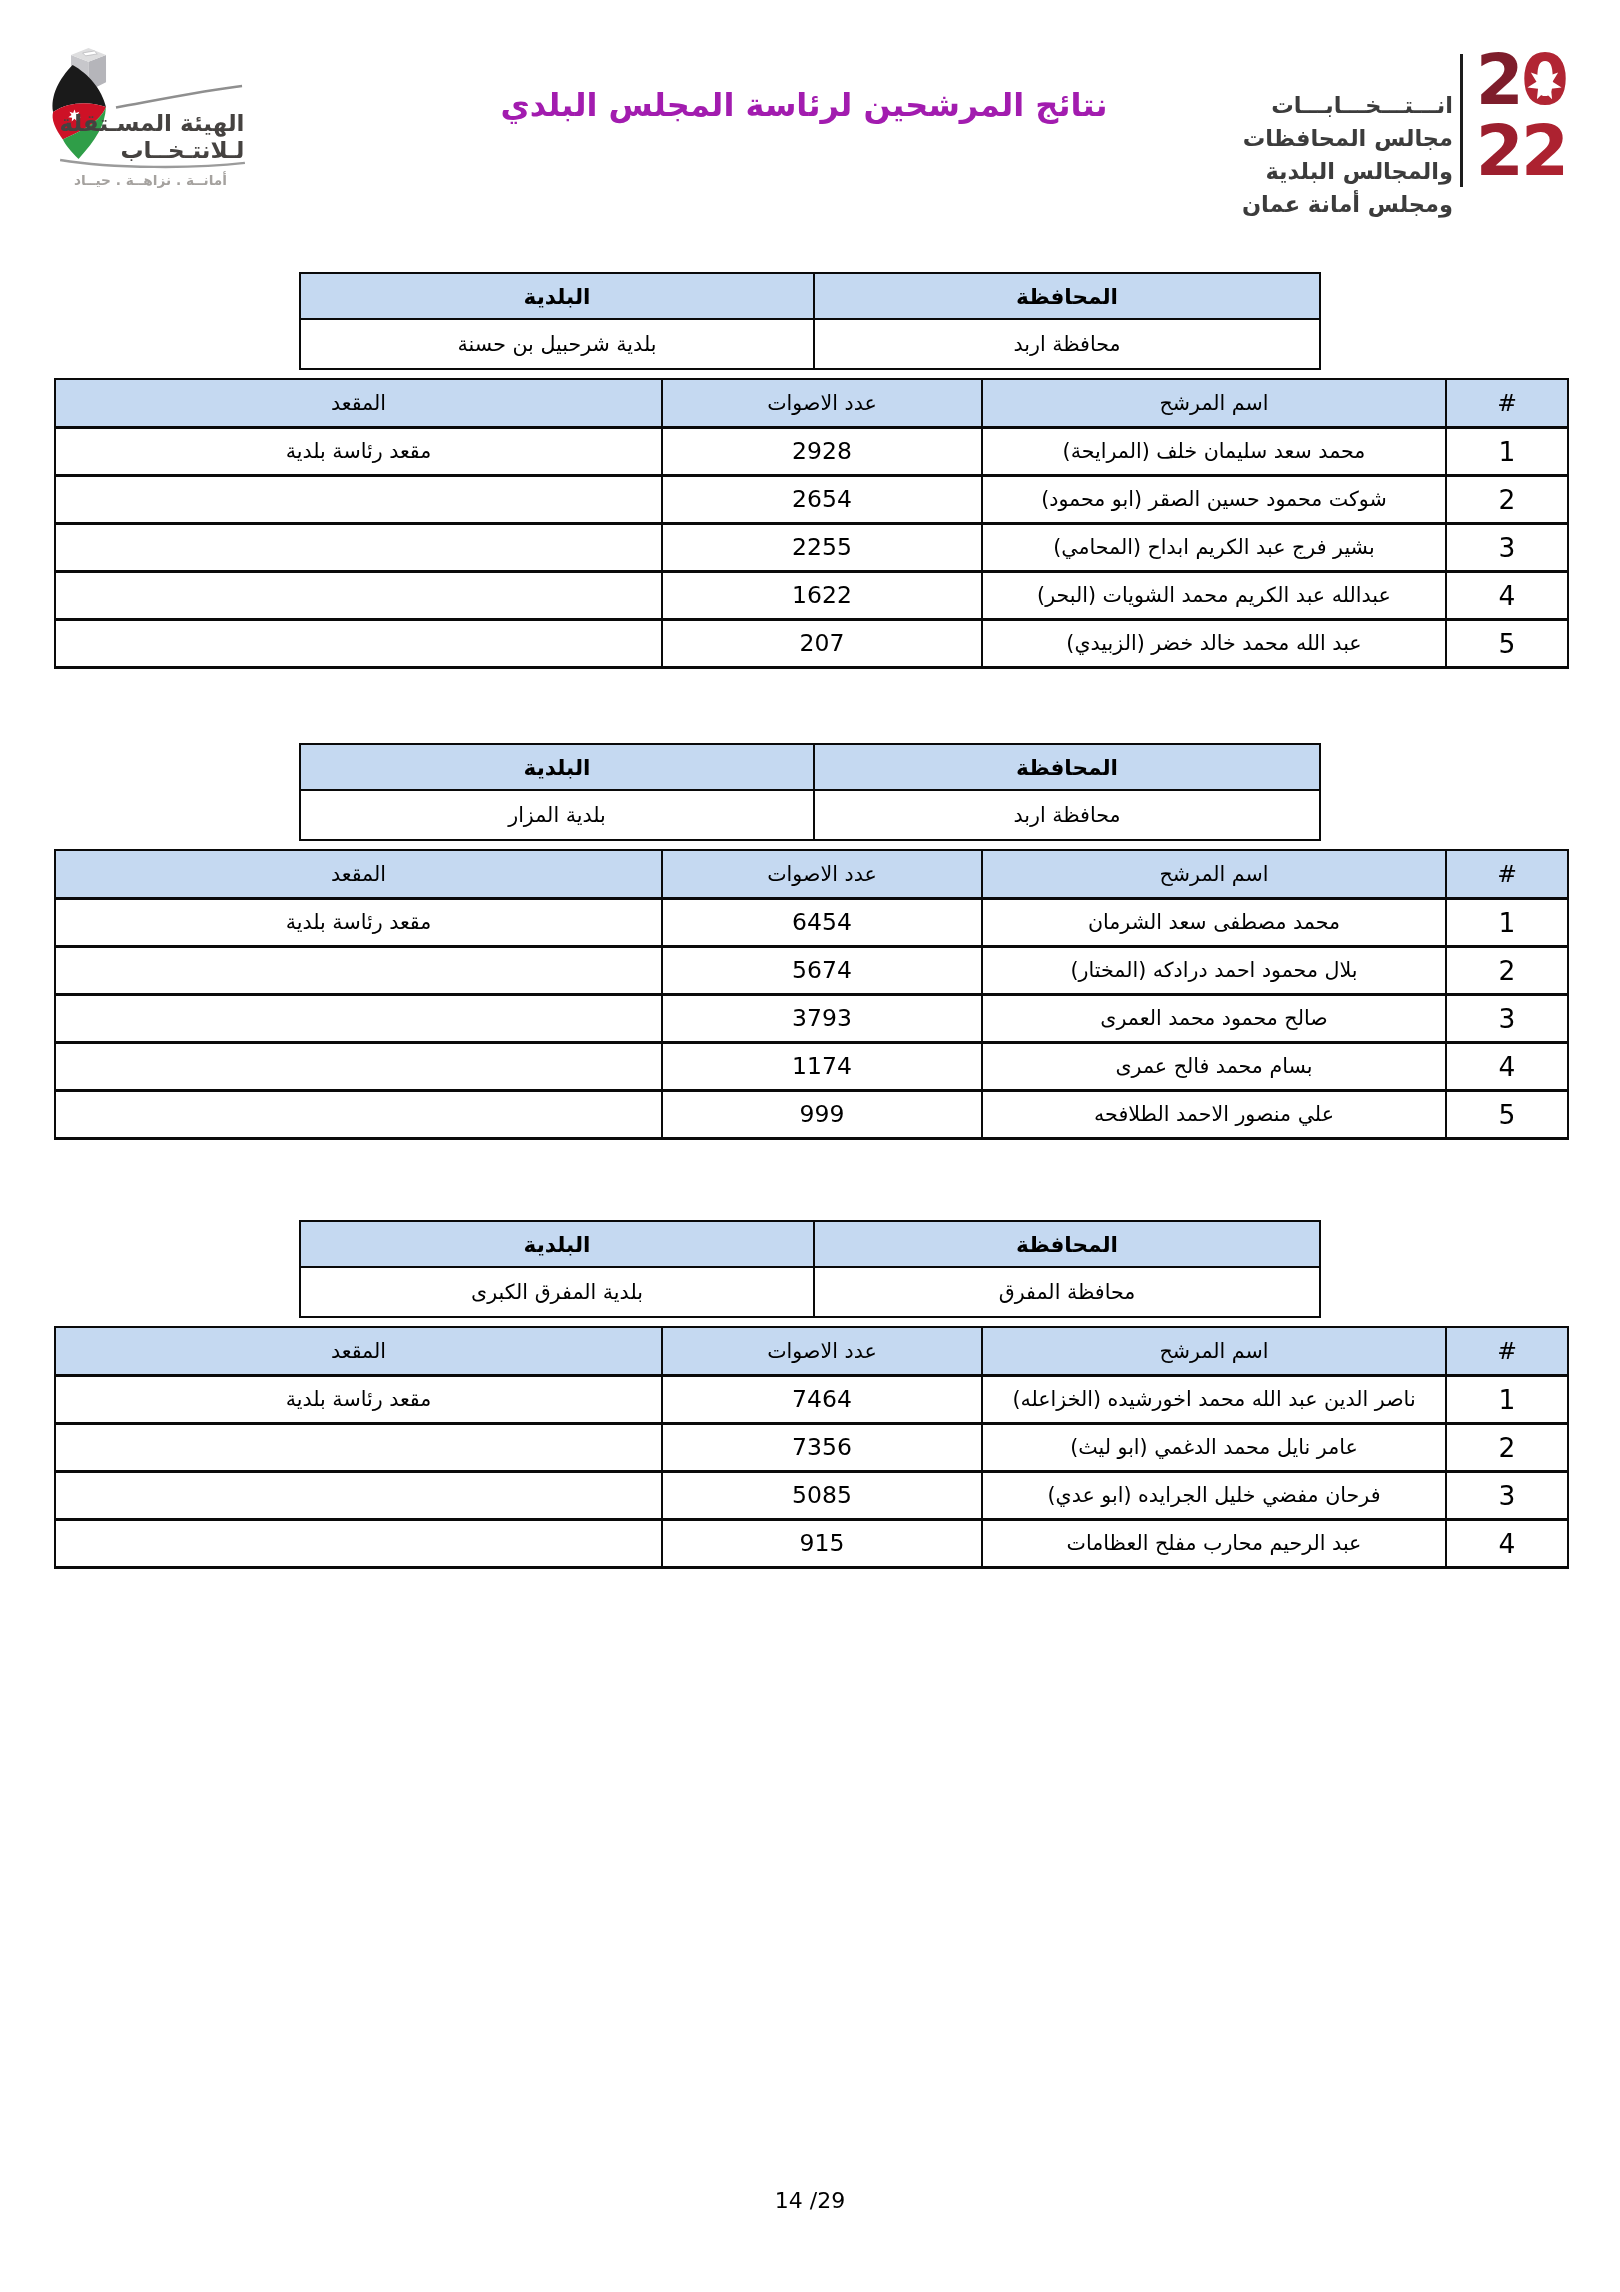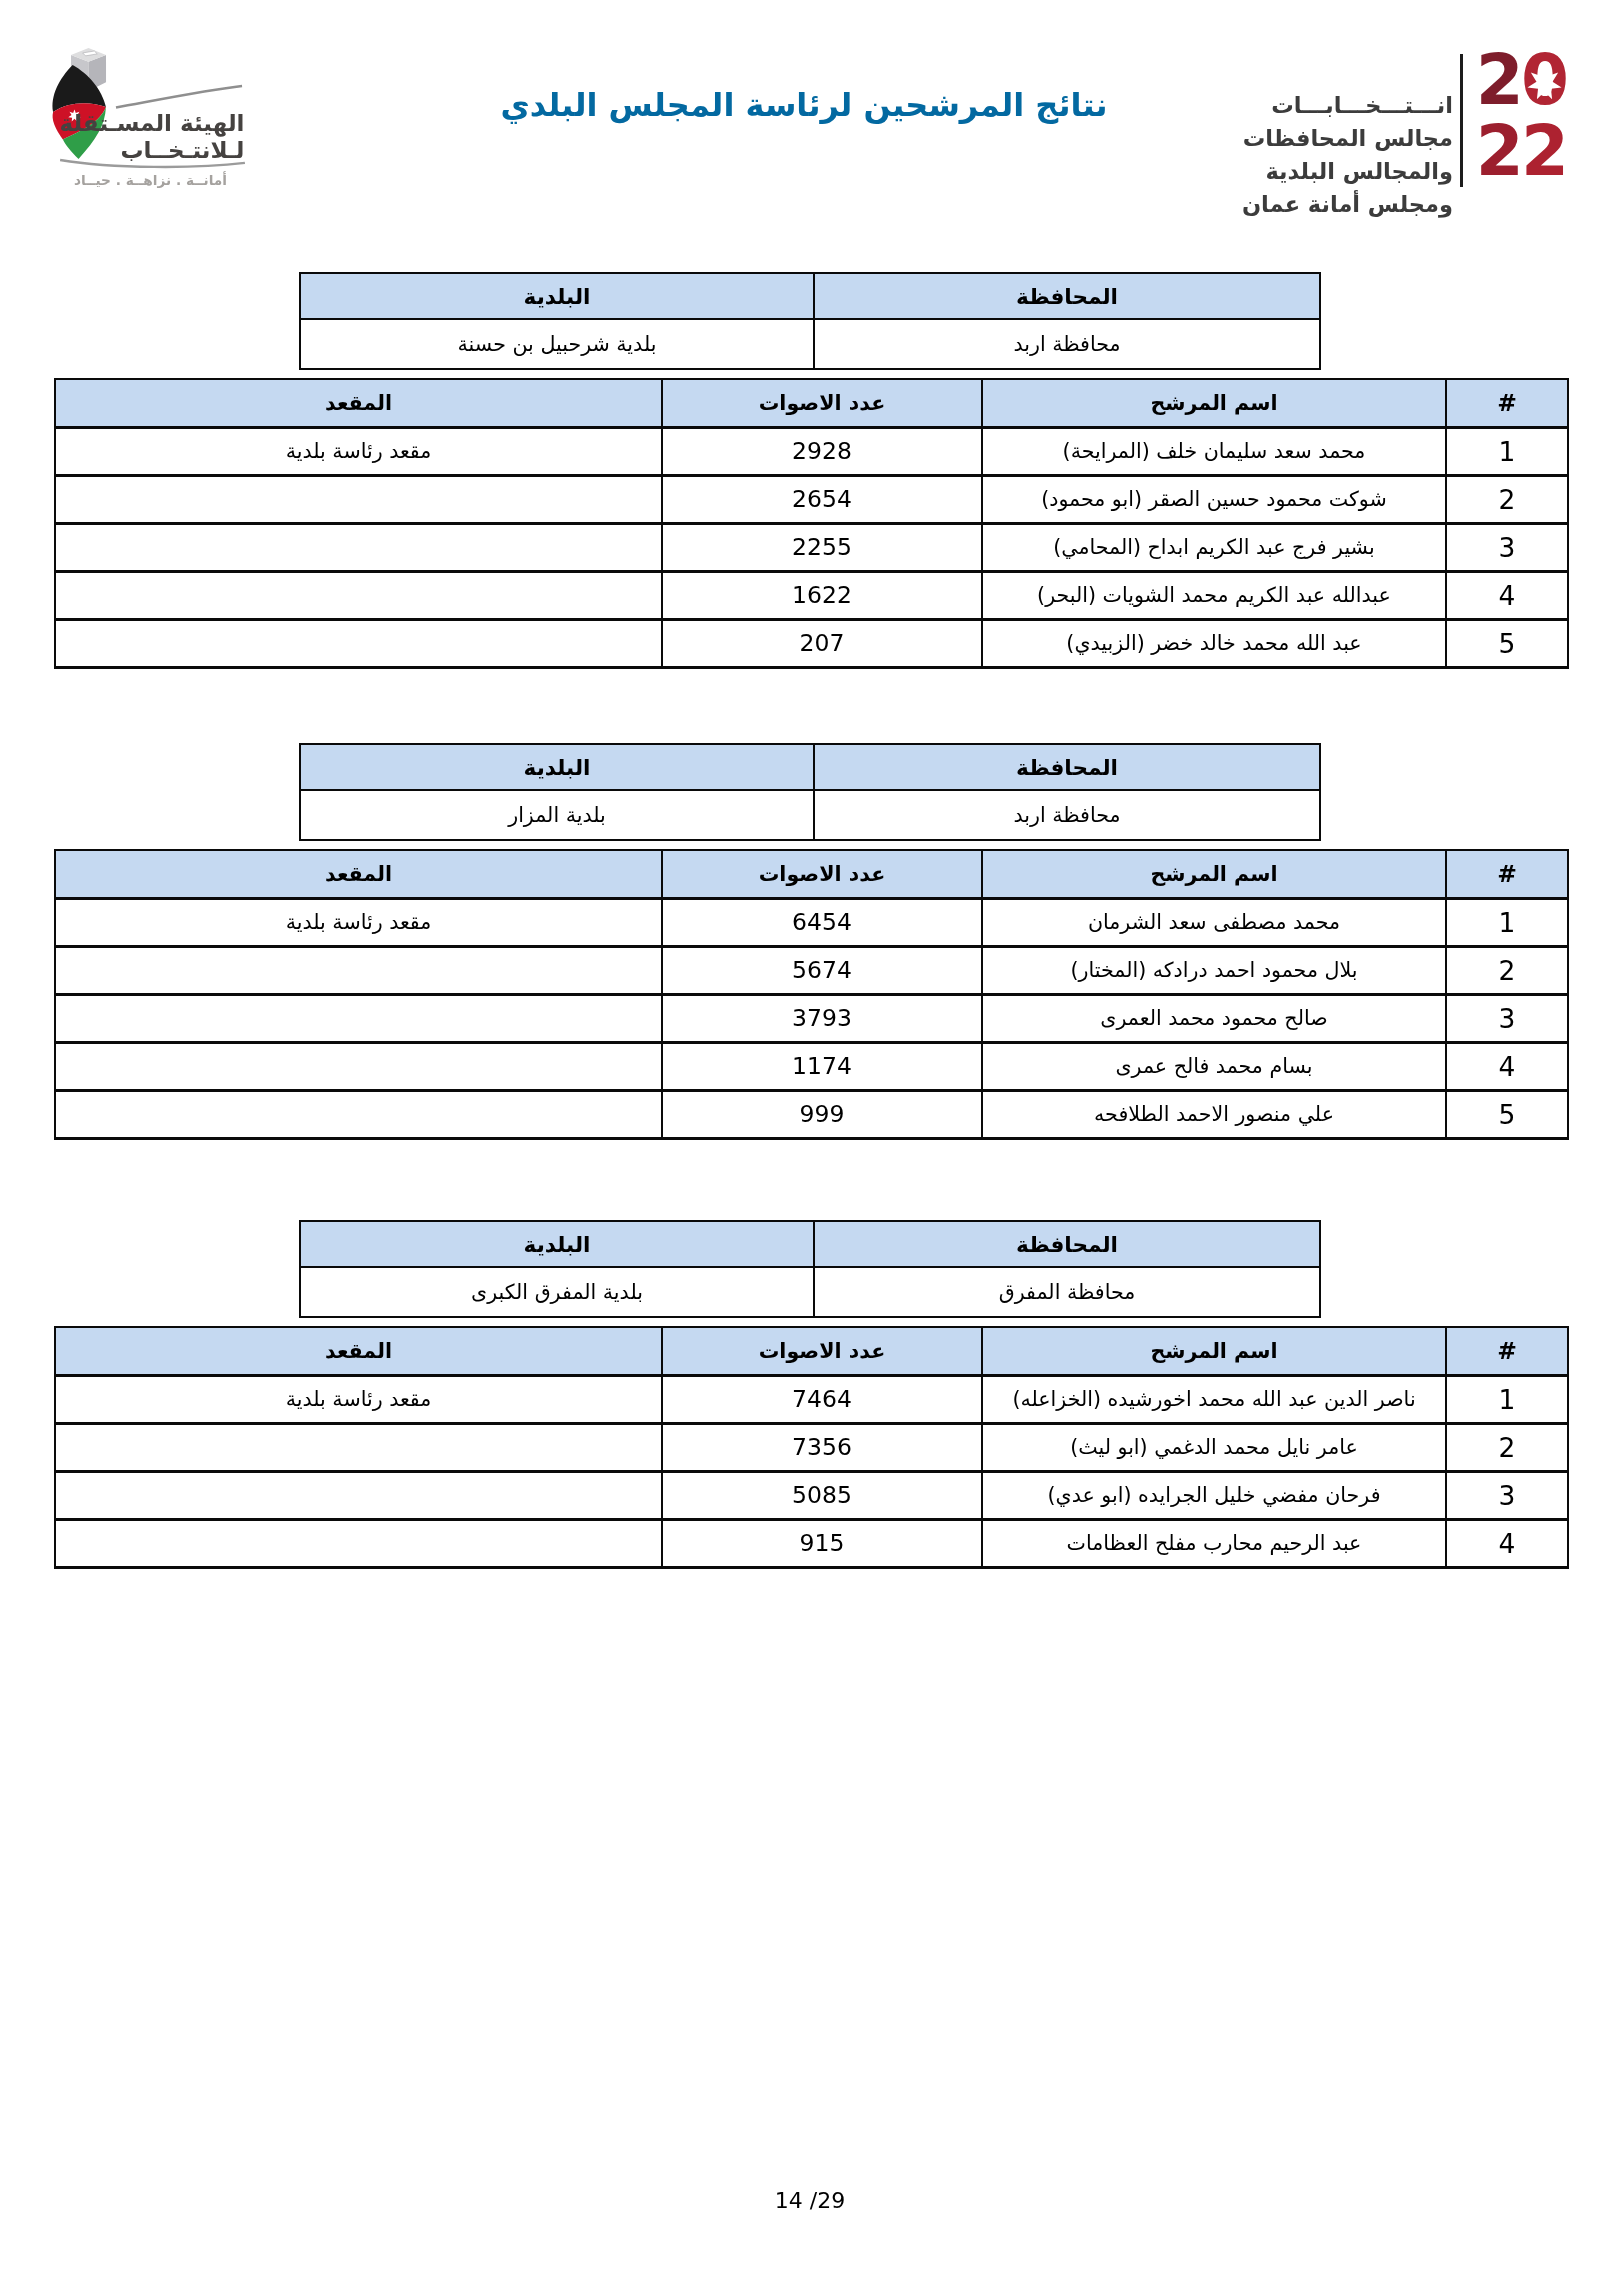--- a/index.html
+++ b/index.html
@@ -1,21 +1,21 @@
 <!DOCTYPE html>
 <html lang="ar"><head>
 <meta charset="utf-8">
 <style>
   * { box-sizing: border-box; }
   body { margin:0; background:#888; font-family:"DejaVu Sans", sans-serif; }
   .page { position:relative; width:1620px; height:2293px; margin:0 auto; background:#ffffff; overflow:hidden; }
 
   
   .title { position:absolute; top:86px; left:0; right:12px; text-align:center;
-           font-size:32px; font-weight:bold; color:#0369a1; direction:rtl; }
+           font-size:32px; font-weight:bold; color:#a21caf; direction:rtl; }
 
   
   .iec { position:absolute; left:41px; top:47px; width:221px; height:157px; }
   .iec svg { position:absolute; }
   .iec-name { position:absolute; top:63px; right:17.6px; text-align:right; direction:rtl;
               font-size:23px; font-weight:bold; color:#454240; line-height:27.4px; }
   .iec-tag  { position:absolute; top:125px; left:9.8px; right:11.8px; text-align:center; direction:rtl;
               font-size:13.7px; font-weight:bold; color:#a5a29f; letter-spacing:1px; }
 
   
@@ -34,21 +34,21 @@
   table { border-collapse:collapse; table-layout:fixed; direction:rtl; }
   td, th { border:2.9px solid #0a0a0a; text-align:center; vertical-align:middle; padding:0 5.9px;
            overflow:hidden; white-space:nowrap; }
   .blue { background:#c5d9f1; }
 
   .info-table { position:absolute; left:299px; top:0; width:1019px; }
   .info-table th { height:46px; font-size:21.6px; font-weight:bold; }
   .info-table td { height:50px; font-size:20.6px; font-weight:normal; }
 
   .cand-table { position:absolute; left:54px; top:106px; width:1511px; }
-  .cand-table thead th { height:48px; font-size:20.6px; font-weight:bold; border-bottom-width:3.9px; }
+  .cand-table thead th { height:48px; font-size:20.6px; font-weight:normal; border-bottom-width:3.9px; }
   .cand-table td { height:48px; font-size:20.6px; border-bottom-width:3.9px; }
   .cand-table td.num   { font-size:26.5px; }
   .cand-table td.votes { font-size:23.5px; direction:ltr;margin-left:30px; }
   .cand-table thead th.hnum { font-size:23.5px; }
 
   .g1 { top:272px; } .g2 { top:743px; } .g3 { top:1220px; }
 
   .footer { position:absolute; top:2188px; left:0; right:0; text-align:center;
             direction:ltr; font-size:22px; color:#000; }
 </style>

